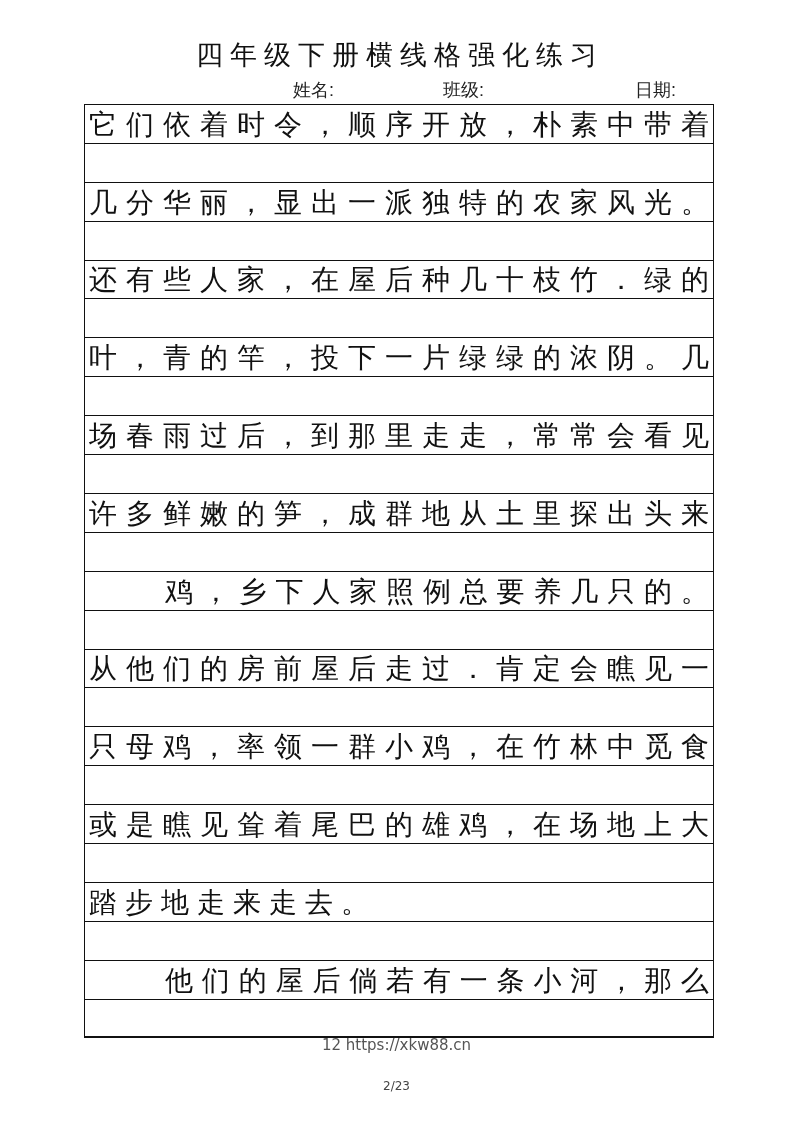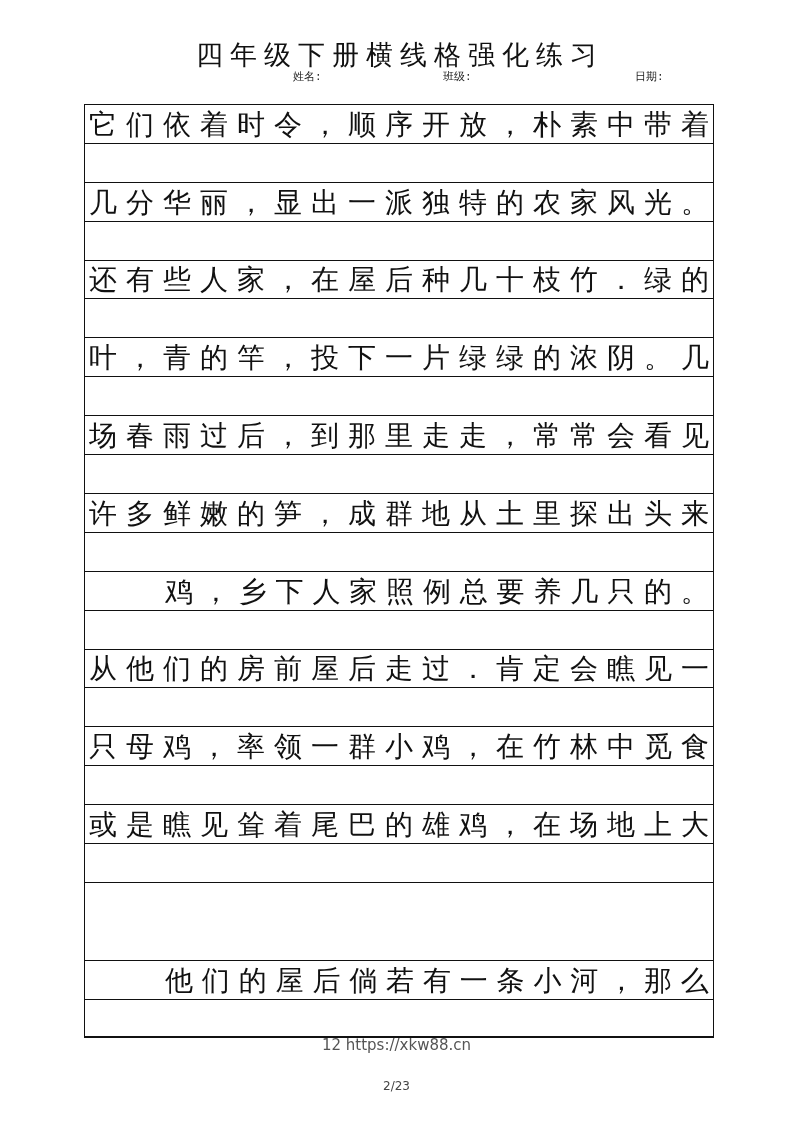--- a/index.html
+++ b/index.html
@@ -7,22 +7,22 @@
     width: 793px; height: 1122px; position: relative; overflow: hidden;
     font-family: "DejaVu Serif", "Liberation Serif", serif;
     color: #111;
   }
   .title {
     position: absolute; left: 196px; top: 36px; width: 402px;
     font-size: 27px; line-height: 38px; letter-spacing: 7px;
     white-space: nowrap; text-align: right; color: #111;
   }
   .meta {
-    position: absolute; top: 68px; font-size: 11px; line-height: 18px;
-    font-family: Liberation Mono, monospace; color: #222;
+    position: absolute; top: 81px; font-size: 18px; line-height: 18px;
+    font-family: Liberation Sans, sans-serif; color: #222;
     white-space: nowrap;
   }
   .sheet {
     position: absolute; left: 84px; top: 104px; width: 630px; height: 934px;
     border: 1px solid #111; border-bottom: 2px solid #111; box-sizing: border-box;
   }
   .row {
     position: absolute; left: 0; right: 0; height: 38.9px;
     border-bottom: 1px solid #111; box-sizing: border-box;
   }
@@ -284,20 +284,23 @@
         <span>在</span>
         <span>场</span>
         <span>地</span>
         <span>上</span>
         <span>大</span>
       </div>
     </div>
     <div class="row" style="top: 739.1px;">
       <div class="txt"></div>
     </div>
+    <div class="row" style="top: 778px;">
+      <div class="txt short">踏步地走来走去。</div>
+    </div>
     <div class="row" style="top: 816.9px;">
       <div class="txt"></div>
     </div>
     <div class="row" style="top: 855.8px;">
       <div class="txt indent" style="letter-spacing: 0px; display: flex; justify-content: space-between;">
         <span>他</span>
         <span>们</span>
         <span>的</span>
         <span>屋</span>
         <span>后</span>

